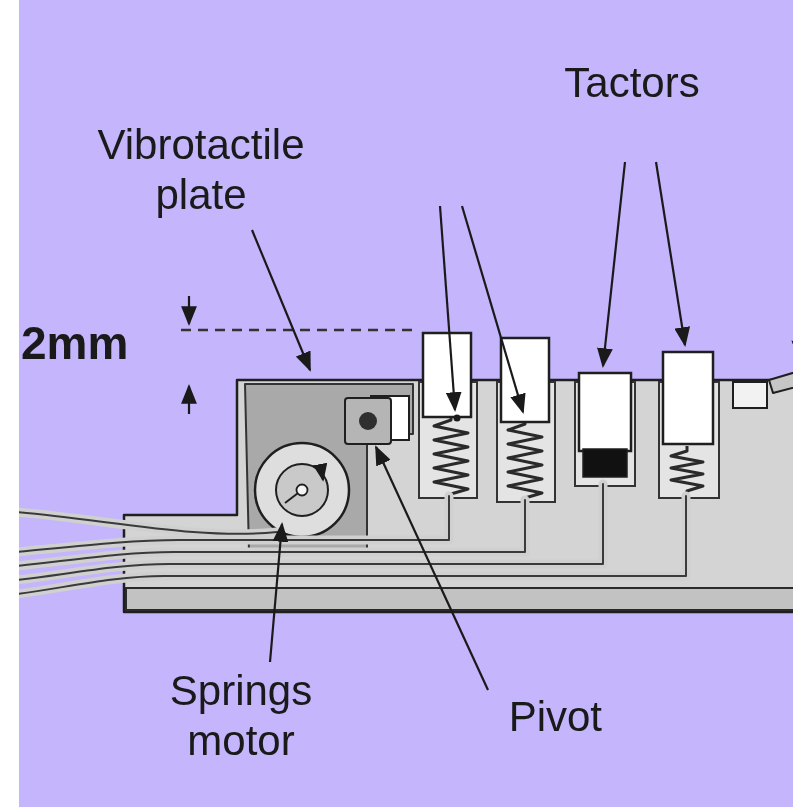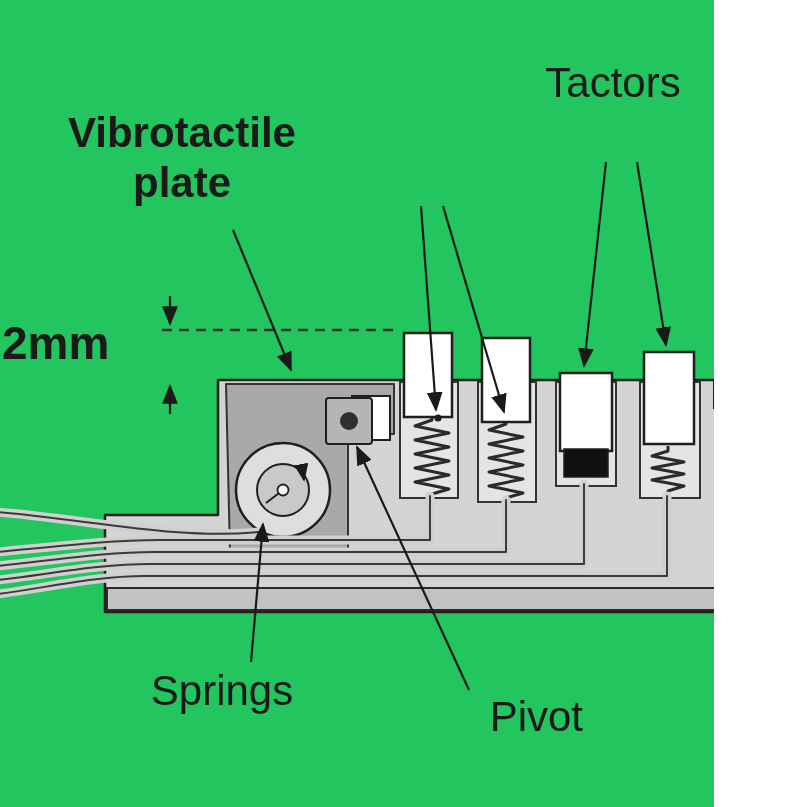--- a/index.html
+++ b/index.html
@@ -1,22 +1,23 @@
 <!DOCTYPE html>
 <html><head>
 <meta charset="utf-8">
 <style>
   html,body{margin:0;padding:0;background:#ffffff;}
   #canvas{
     position:relative;
-    width:714px;height:807px;
-    background:#22c55e;
+    width:774px;height:807px;
+    background:#c4b5fd;
     overflow:hidden;
     font-family:"Liberation Sans", sans-serif;
     color:#1a1a1a;
+    margin-left:19px;
   }
   #drawing{position:absolute;left:0;top:0;}
   .lbl{
     position:absolute;
     font-size:42px;
     line-height:1.2;
     text-align:center;
     color:#1a1a1a;
     white-space:nowrap;
   }
@@ -121,27 +122,28 @@
       <line x1="637" y1="162" x2="666" y2="345" marker-end="url(#ah)"></line>
       <line x1="251" y1="662" x2="263" y2="524" marker-end="url(#ah)"></line>
       <line x1="469" y1="690" x2="357" y2="447" marker-end="url(#ah)"></line>
     </g>
   </svg>
 
   <div class="lbl" style="left:493px; top:58px; width:240px;">
     <div>Tactors</div>
   </div>
 
-  <div class="lbl" style="left:32px; top:108px; width:300px;font-weight:bold;">
+  <div class="lbl" style="left:32px; top:120px; width:300px;">
     <div>Vibrotactile</div>
     <div>plate</div>
   </div>
 
 
   <div class="lbl lbl-dim" style="left:2px; top:320px; width:160px;">2mm</div>
 
   <div class="lbl" style="left:97px; top:666px; width:250px;">
     <div>Springs</div>
+    <div>motor</div>
   </div>
 
   <div class="lbl" style="left:383px; top:692px; width:200px;text-align:right;">Pivot</div>
 
 </div>
 
 </body></html>

